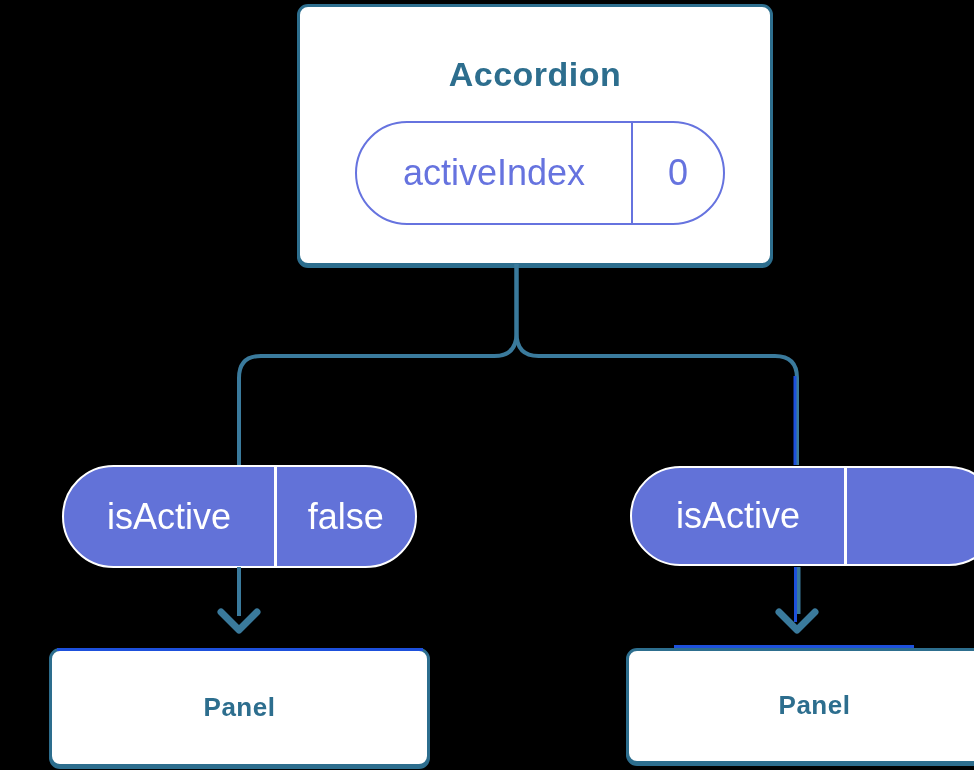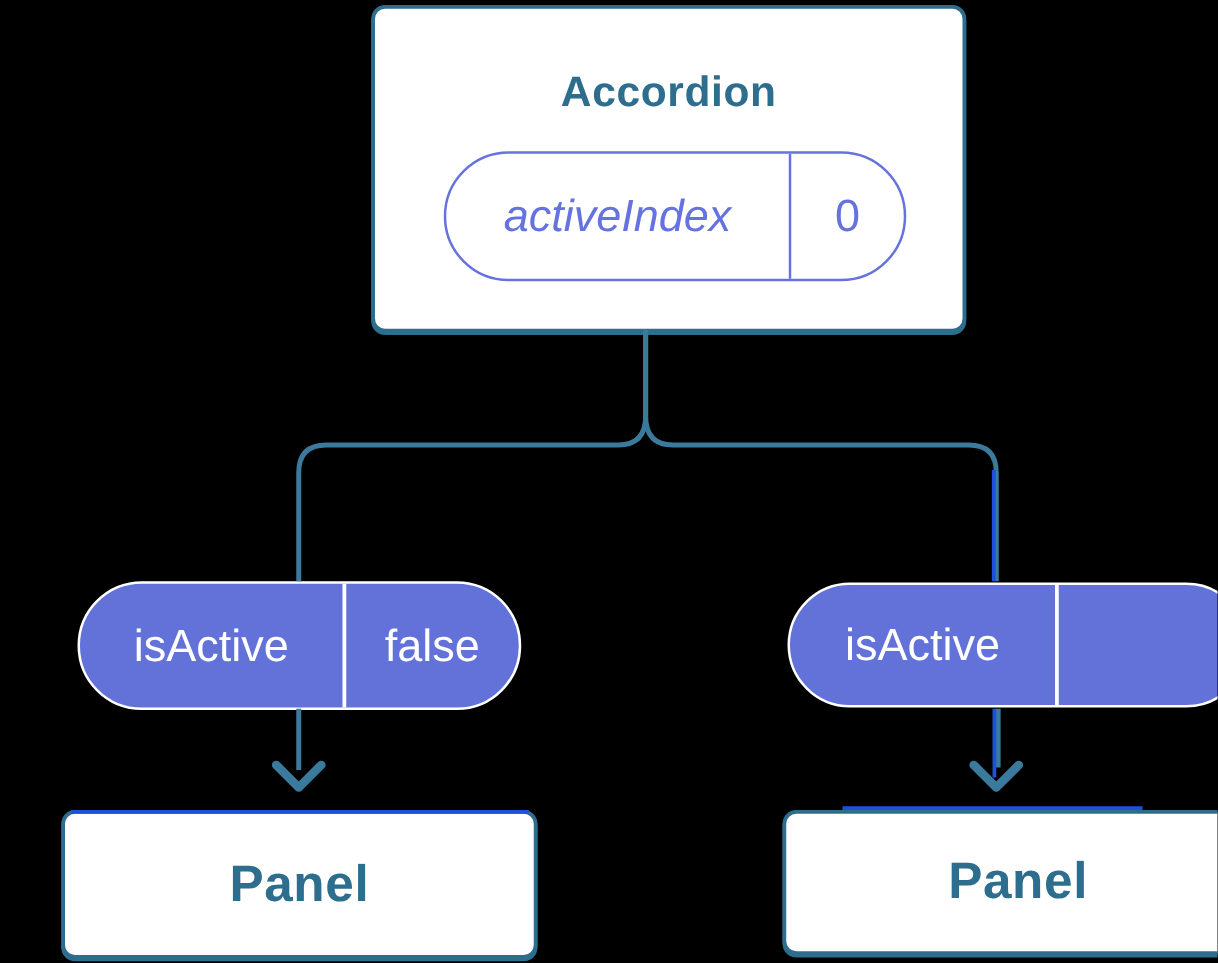--- a/index.html
+++ b/index.html
@@ -45,36 +45,36 @@
     text-align: center;
     color: var(--teal_text, #2d6e8e);
     font-size: 34px;
     font-weight: 600;
     letter-spacing: 0.5px;
   }
   .accordion-title { top: 48px; }
   .panel-title {
     top: 50%;
     transform: translateY(-52%);
-    font-size: 41px;
+    font-size: 26px;
   }
 
   
   .state-pill {
     position: absolute;
     left: 55px; top: 114px;
     width: 370px; height: 104px;
     background: var(--node_bg, #fff);
     border: 2px solid var(--purple_outline, #6673df);
     border-radius: 52px;
     display: flex;
     color: var(--purple_outline, #6673df);
     font-size: 36px;
   }
-  .state-pill .seg-name  { width: 274px; display: flex; align-items: center; justify-content: center; font-style: italic; }
+  .state-pill .seg-name  { width: 274px; display: flex; align-items: center; justify-content: center; }
   .state-pill .seg-value { flex: 1; display: flex; align-items: center; justify-content: center; }
   .state-pill .divider {
     width: 2px; height: 100%;
     background: var(--purple_outline, #6673df);
   }
 
   
   .prop-pill {
     position: absolute;
     background: var(--purple_fill, #6272d8);

